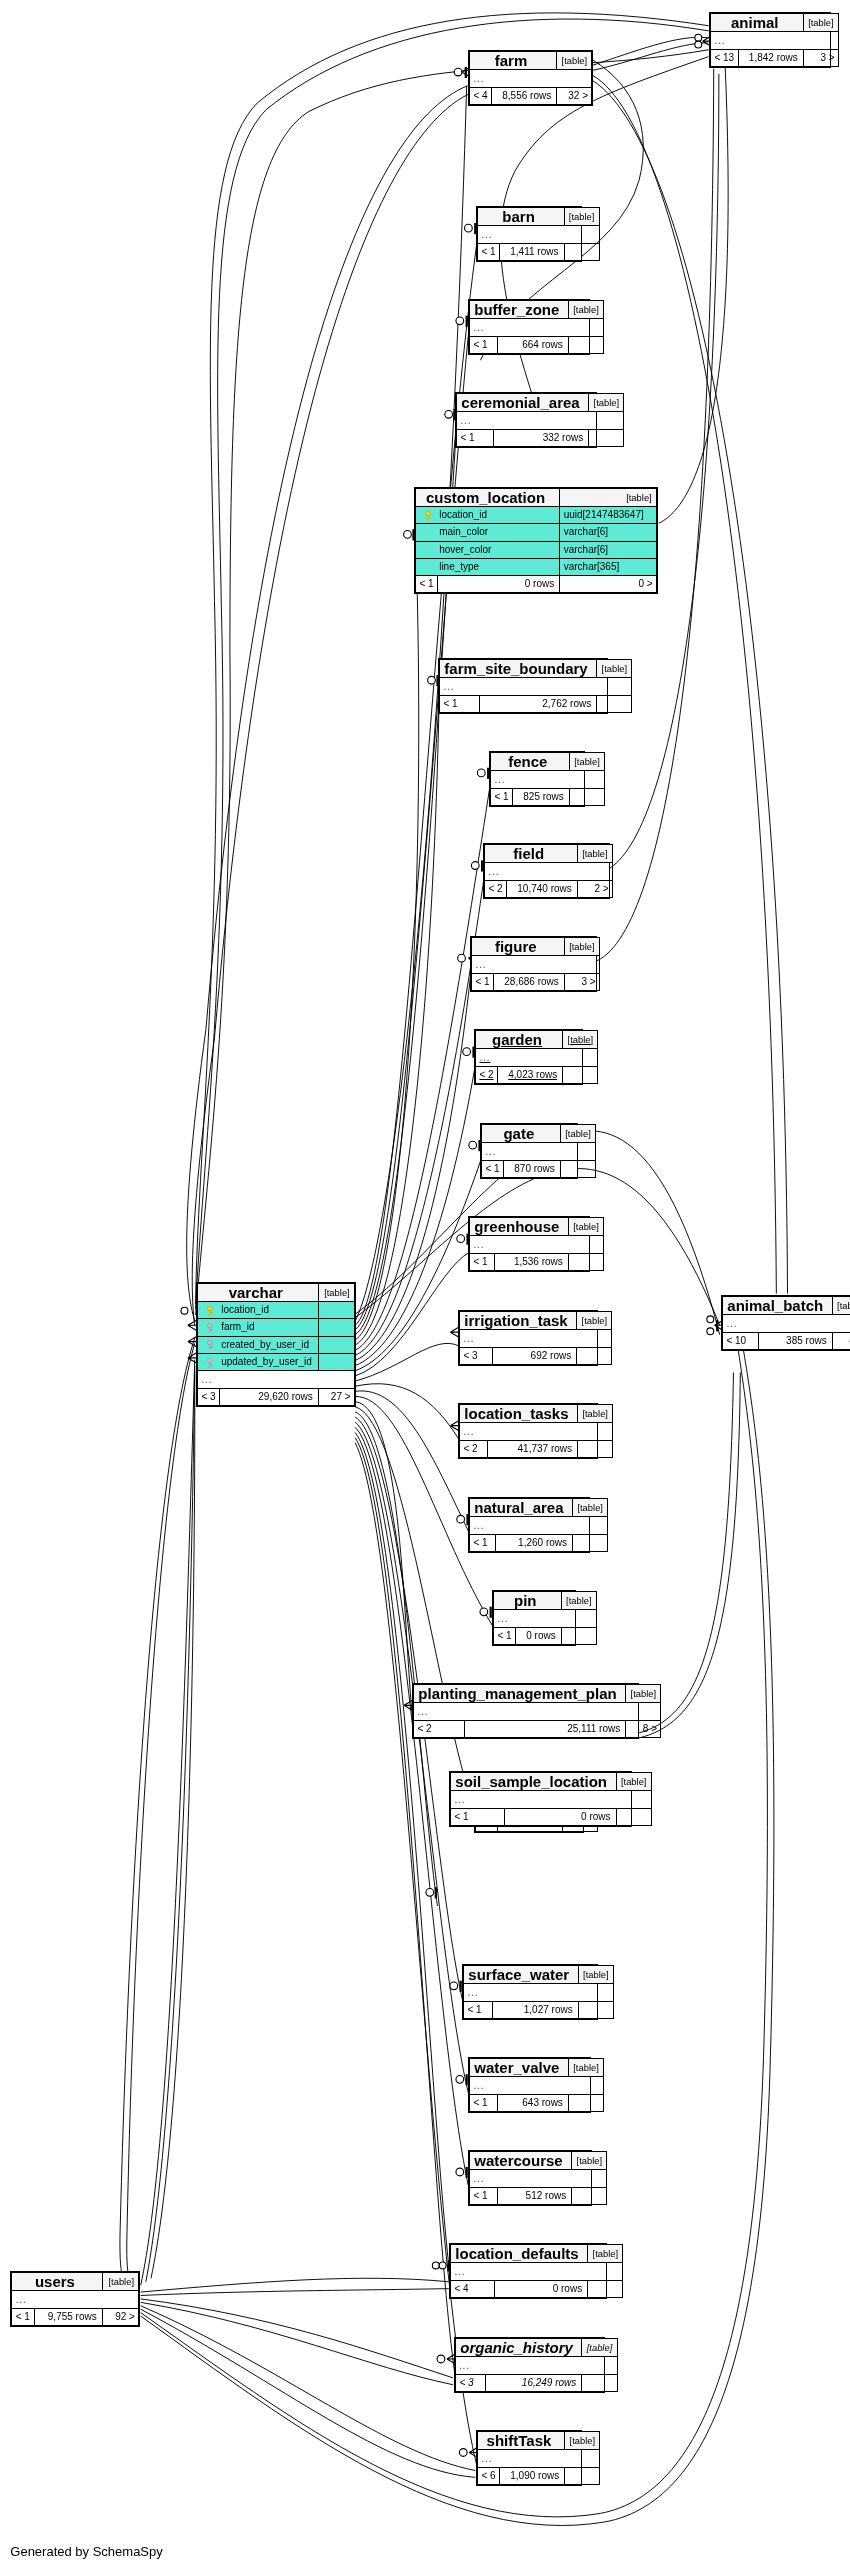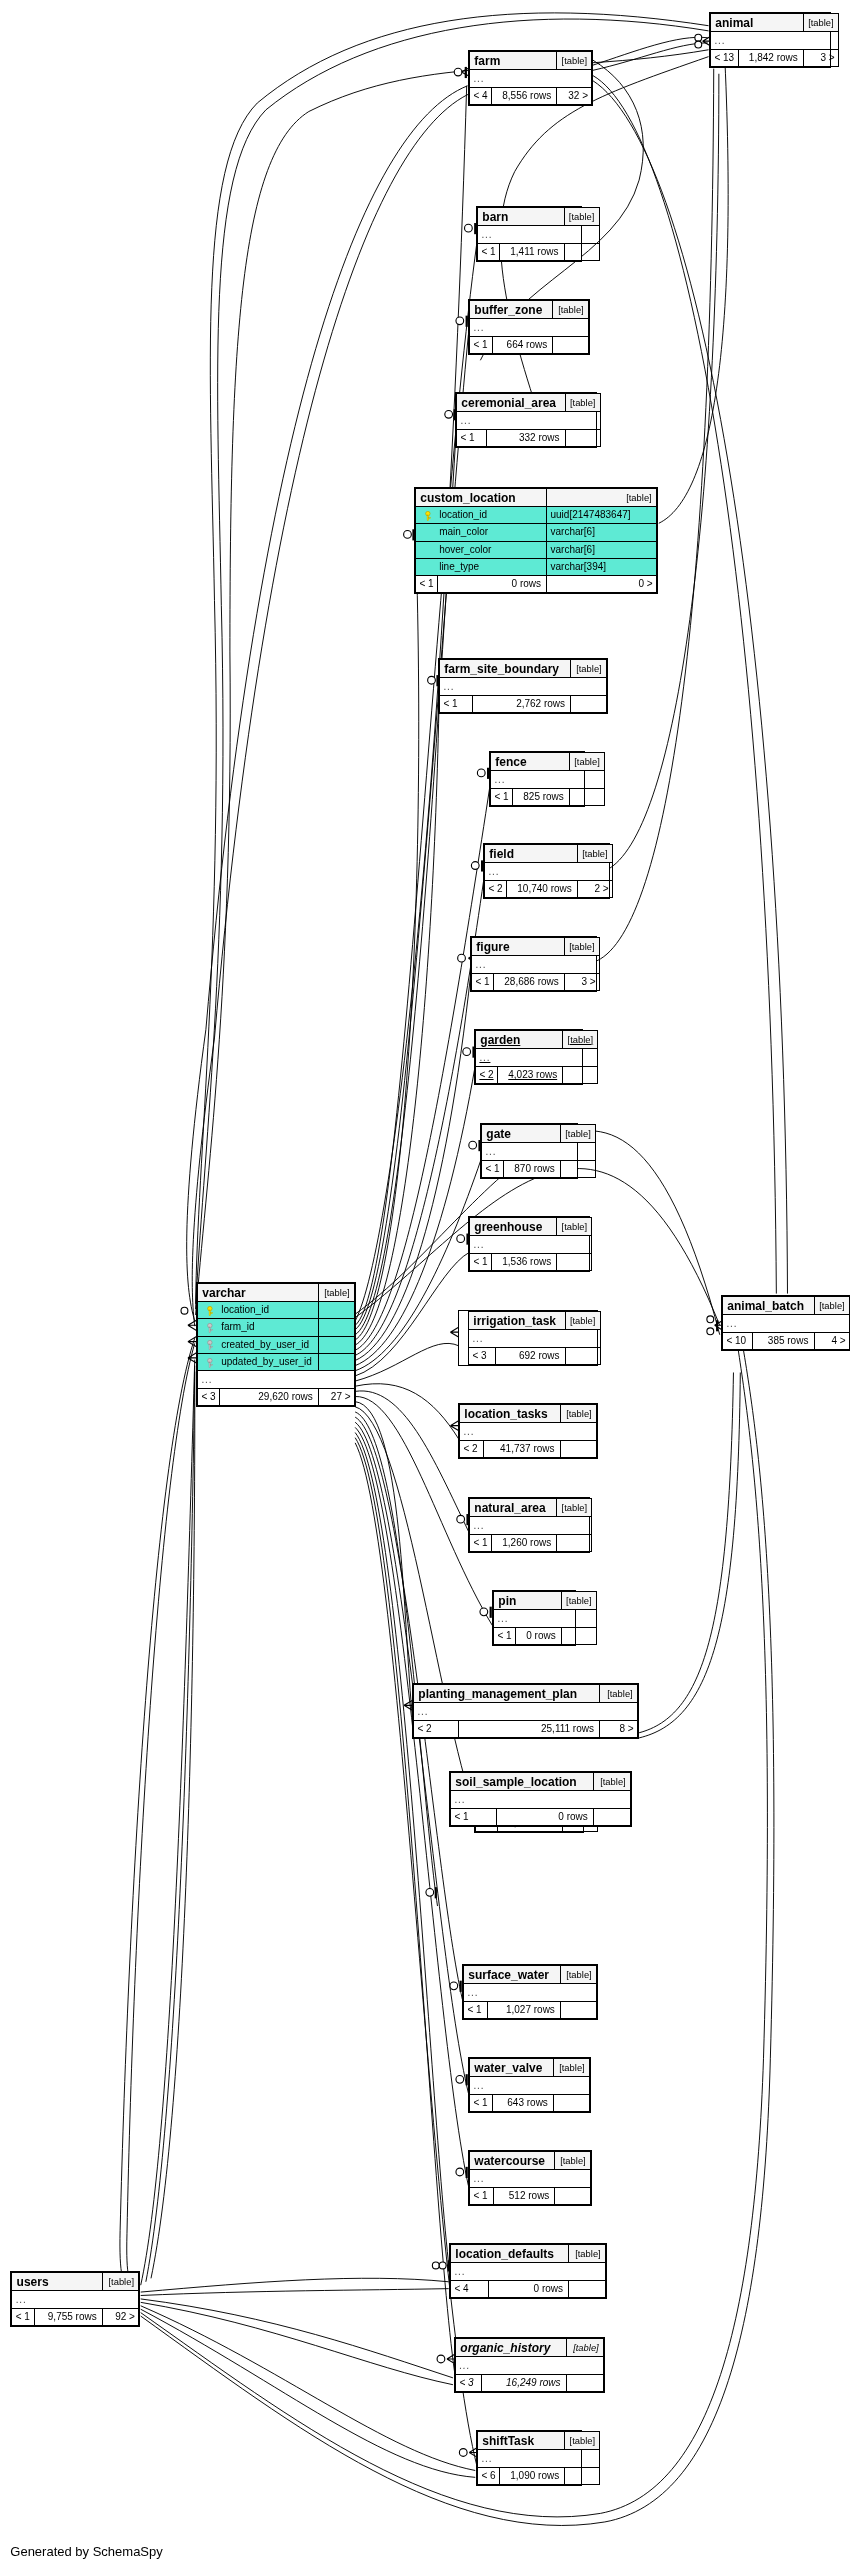--- a/index.html
+++ b/index.html
@@ -49,22 +49,22 @@
     height: 16.3px;
     vertical-align: middle;
   }
   .hdr td {
     background: #f5f5f5;
     padding: 0 4.3px;
     height: 17px;
   }
   .hdr .tname {
     font-weight: bold;
-    font-size: 12px;
-    text-align: left;
+    font-size: 15px;
+    text-align: center;
     padding-right: 8.6px;
   }
   .hdr .ttype {
     font-size: 9.4px;
     text-align: right;
     color: #000;
   }
   .colrow td {
     background: #5eead4;
     padding: 0 3.4px;
@@ -407,21 +407,21 @@
               <td class="ctype">varchar[6]</td>
             </tr>
             <tr class="colrow">
               <td class="keycell"><span class="key"></span></td>
               <td class="cname">hover_color</td>
               <td class="ctype">varchar[6]</td>
             </tr>
             <tr class="colrow">
               <td class="keycell"><span class="key"></span></td>
               <td class="cname">line_type</td>
-              <td class="ctype">varchar[394]</td>
+              <td class="ctype">varchar[365]</td>
             </tr>
             <tr class="foot">
               <td class="fl">&lt; 1</td>
               <td class="fc">0 rows</td>
               <td class="fr fempty">0 &gt;</td>
             </tr>
           </tbody>
         </table>
       </div>
       <div class="node" style="left: 438px; top: 658px; width: 170px;">
@@ -543,21 +543,21 @@
               <td colspan="3">...</td>
             </tr>
             <tr class="foot">
               <td class="fl">&lt; 1</td>
               <td class="fc">1,536 rows</td>
               <td class="fr fempty"></td>
             </tr>
           </tbody>
         </table>
       </div>
-      <div class="node" style="left: 458px; top: 1310px; width: 140px; padding-left: 9px;">
+      <div class="node" style="left: 458px; top: 1310px; width: 140px;">
         <table>
           <tbody>
             <tr class="hdr">
               <td class="tname" colspan="2">irrigation_task</td>
               <td class="ttype">[table]</td>
             </tr>
             <tr class="ellipsis-row">
               <td colspan="3">...</td>
             </tr>
             <tr class="foot">

